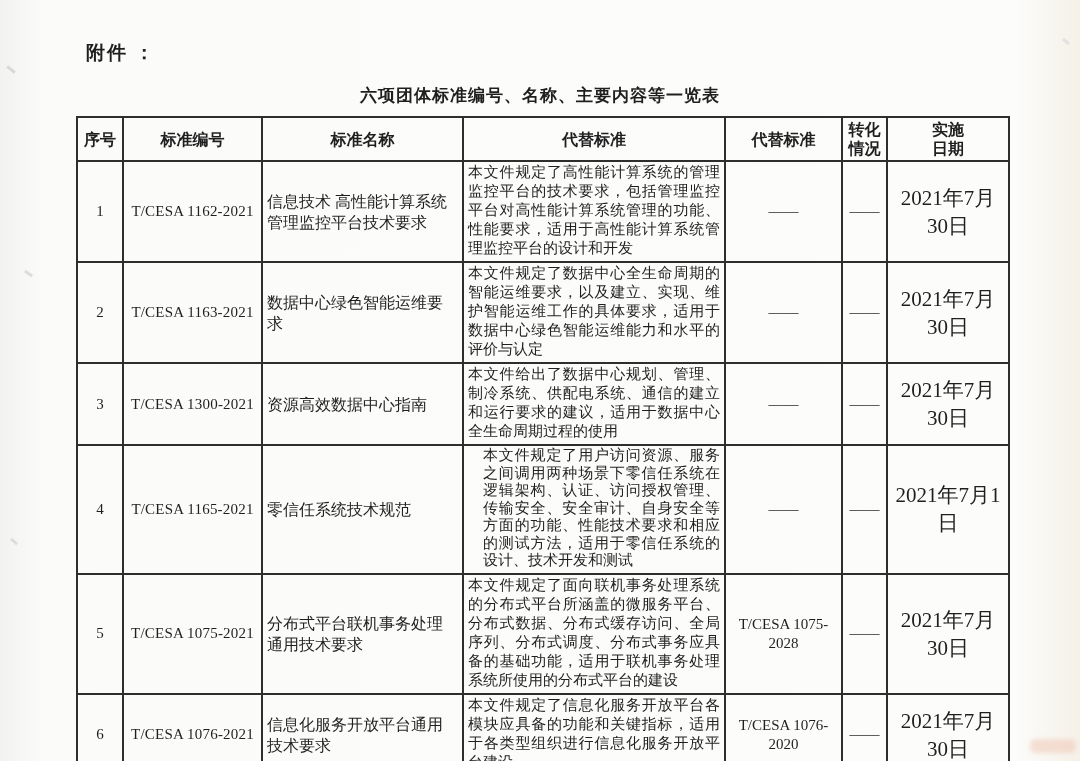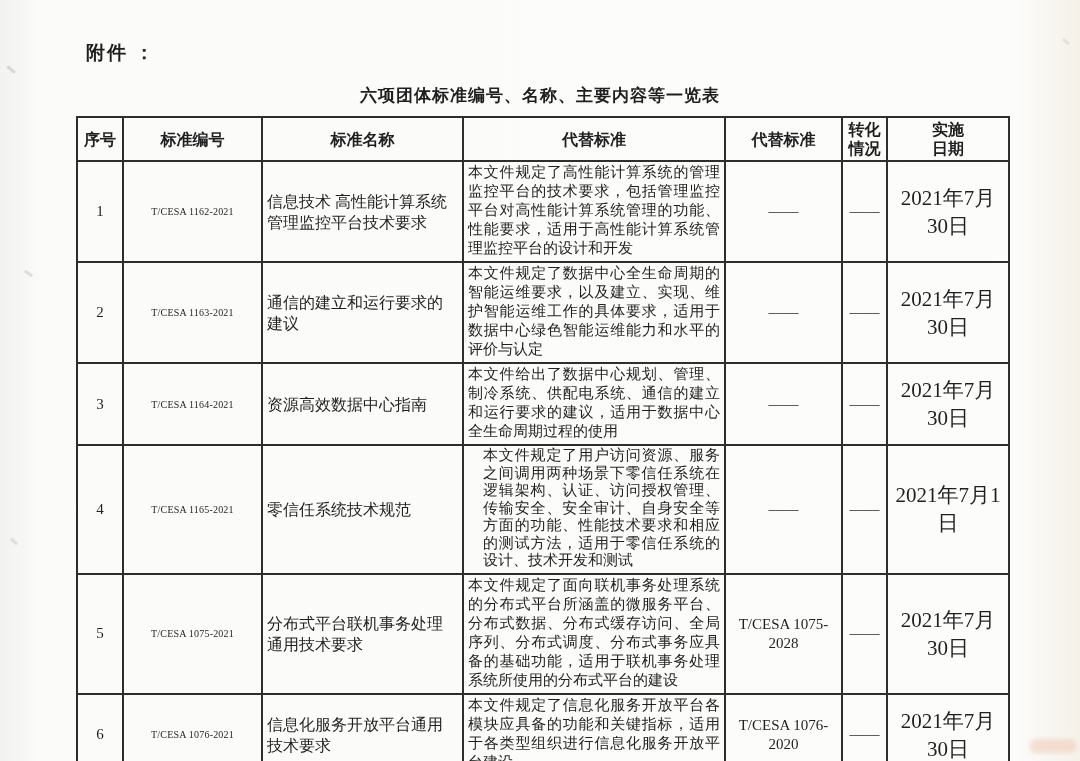--- a/index.html
+++ b/index.html
@@ -54,21 +54,21 @@
     line-height:19px;
     padding:1px 2px;
   }
   tbody tr:nth-child(1){height:98px;}
   tbody tr:nth-child(2){height:86px;}
   tbody tr:nth-child(3){height:78px;}
   tbody tr:nth-child(4){height:108px;}
   tbody tr:nth-child(5){height:118px;}
   tbody tr:nth-child(6){height:60px;}
   td.col-no{text-align:center;}
-  td.col-code{text-align:center;font-size:10px;letter-spacing:0.2px;}
+  td.col-code{text-align:center;font-size:15px;letter-spacing:0.2px;}
   td.col-name{text-align:left;font-size:16px;line-height:21px;padding:2px 6px;}
   td.col-content{text-align:left;font-size:15px;line-height:19px;padding:1px 3px;text-align:justify;font-family:Liberation Mono, monospace;}
   tbody tr:nth-child(4) td.col-content{line-height:17.5px;padding-left:19px;}
   td.col-replaces,td.col-conversion{text-align:center;line-height:19px;}
   td.col-date{text-align:center;font-size:21px;}
 </style>
 </head>
 <body>
 
 <div class="page">
@@ -110,29 +110,29 @@
           <td class="col-code">T/CESA 1162-2021</td>
           <td class="col-name">信息技术 高性能计算系统管理监控平台技术要求</td>
           <td class="col-content">本文件规定了高性能计算系统的管理监控平台的技术要求，包括管理监控平台对高性能计算系统管理的功能、性能要求，适用于高性能计算系统管理监控平台的设计和开发</td>
           <td class="col-replaces">——</td>
           <td class="col-conversion">——</td>
           <td class="col-date">2021年7月30日</td>
         </tr>
         <tr>
           <td class="col-no">2</td>
           <td class="col-code">T/CESA 1163-2021</td>
-          <td class="col-name">通信的建立和运行要求的建议</td>
+          <td class="col-name">数据中心绿色智能运维要求</td>
           <td class="col-content">本文件规定了数据中心全生命周期的智能运维要求，以及建立、实现、维护智能运维工作的具体要求，适用于数据中心绿色智能运维能力和水平的评价与认定</td>
           <td class="col-replaces">——</td>
           <td class="col-conversion">——</td>
           <td class="col-date">2021年7月30日</td>
         </tr>
         <tr>
           <td class="col-no">3</td>
-          <td class="col-code">T/CESA 1164-2021</td>
+          <td class="col-code">T/CESA 1300-2021</td>
           <td class="col-name">资源高效数据中心指南</td>
           <td class="col-content">本文件给出了数据中心规划、管理、制冷系统、供配电系统、通信的建立和运行要求的建议，适用于数据中心全生命周期过程的使用</td>
           <td class="col-replaces">——</td>
           <td class="col-conversion">——</td>
           <td class="col-date">2021年7月30日</td>
         </tr>
         <tr>
           <td class="col-no">4</td>
           <td class="col-code">T/CESA 1165-2021</td>
           <td class="col-name">零信任系统技术规范</td>

